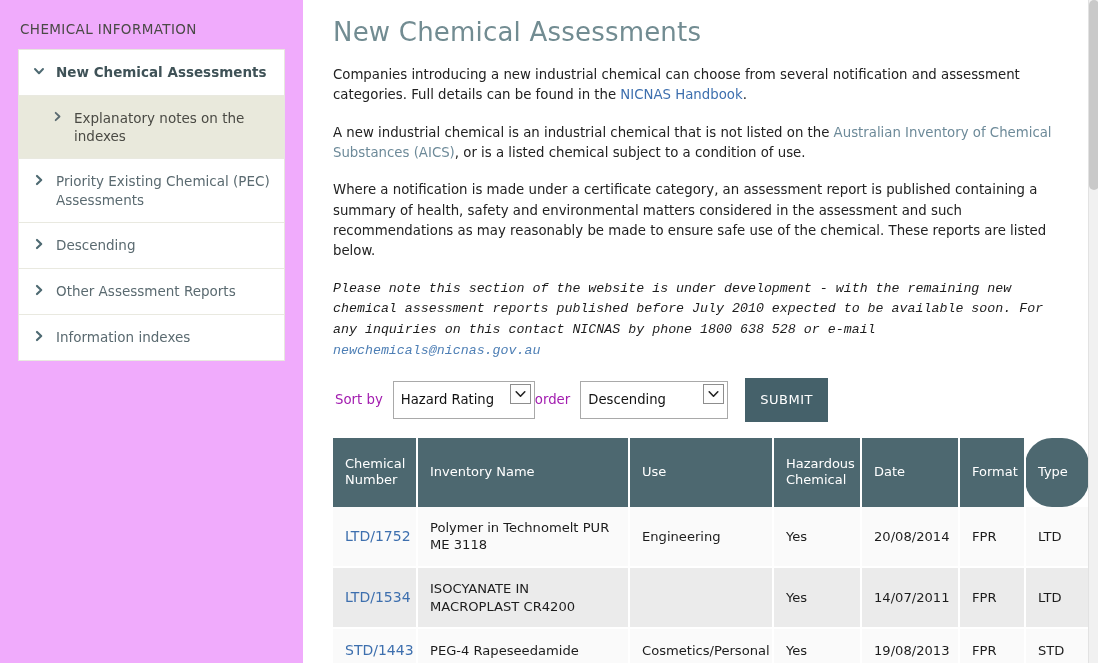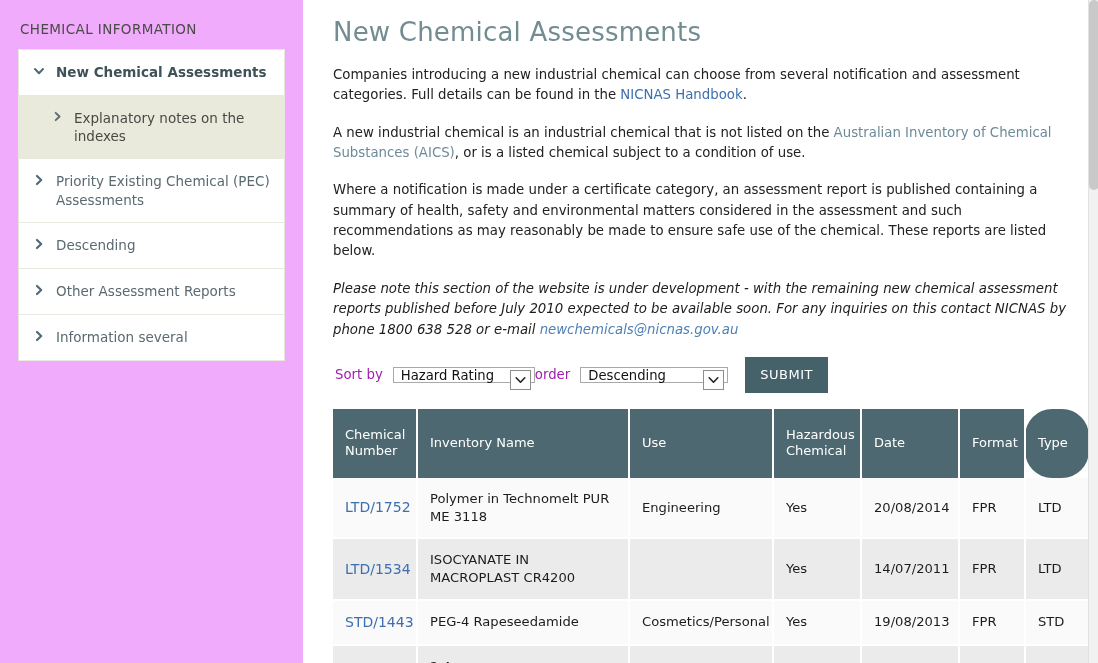--- a/index.html
+++ b/index.html
@@ -105,20 +105,21 @@
     margin: 0 0 17px 0;
     max-width: 730px;
   }
   p.note {
     font-style: italic;
     font-size: 13.3px;
     line-height: 1.56;
     color: #1d1d1d;
     margin: 0 0 16px 0;
     max-width: 740px;
+    font-family: Liberation Mono, monospace;
   }
   a.link { color: #6d8a99; text-decoration: none; }
   a.link-blue { color: #3d6fae; text-decoration: none; }
   a.mail { color: #4e7fb5; text-decoration: none; font-style: italic; }
 
   
   .sortbar {
     display: flex;
     align-items: center;
     margin: 0 0 16px 0;
@@ -127,22 +128,23 @@
   .sortbar .lbl {
     font-size: 13.3px;
     color: #a21caf;
     margin-right: 10px;
   }
   .sortbar .lbl.order { }
   .sel {
     position: relative;
     border: 1px solid #a9a9a9;
     background: #ffffff;
-    height: 16px;
+    height: 38px;
     display: inline-flex;
+    align-items: center;
     font-size: 13.2px;
     color: #111;
     padding: 0 30px 0 7px;
     min-width: 142px;
     cursor: pointer;
   }
   .sel.wide { min-width: 148px; }
   .sel .arrowbox {
     position: absolute;
     right: 3px;
@@ -153,21 +155,21 @@
     background: #fdfdfd;
     display: flex;
     align-items: center;
     justify-content: center;
   }
   .submit-btn {
     margin-left: 17px;
     background: #45616a;
     color: #ffffff;
     border: none;
-    height: 36px;
+    height: 44px;
     padding: 0 15px;
     font-size: 13px;
     letter-spacing: 0.5px;
     cursor: pointer;
     font-family: "DejaVu Sans", "Liberation Sans", sans-serif;
   }
 
   
   .table-wrap { width: 756px; }
   table.reports {
@@ -290,21 +292,21 @@
         </span>
         <span class="nav-label">Other Assessment Reports</span>
       </div>
 
       <div class="nav-item">
         <span class="chev">
           <svg width="12" height="12" viewBox="0 0 12 12">
               <path d="M4 2 L8.2 6 L4 10" fill="none" stroke="#4e6a72" stroke-width="2.2" stroke-linecap="round" stroke-linejoin="round"></path>
             </svg>
         </span>
-        <span class="nav-label">Information several</span>
+        <span class="nav-label">Information indexes</span>
       </div>
 
     </nav>
   </aside>
 
   <section class="main">
 
     <h1 class="page-title">New Chemical Assessments</h1>
 
     <p class="body-text"><span>Companies introducing a new industrial chemical can choose from several notification and assessment categories. Full details can be found in the </span><a class="link-blue" href="#">NICNAS Handbook</a><span>.</span></p>

